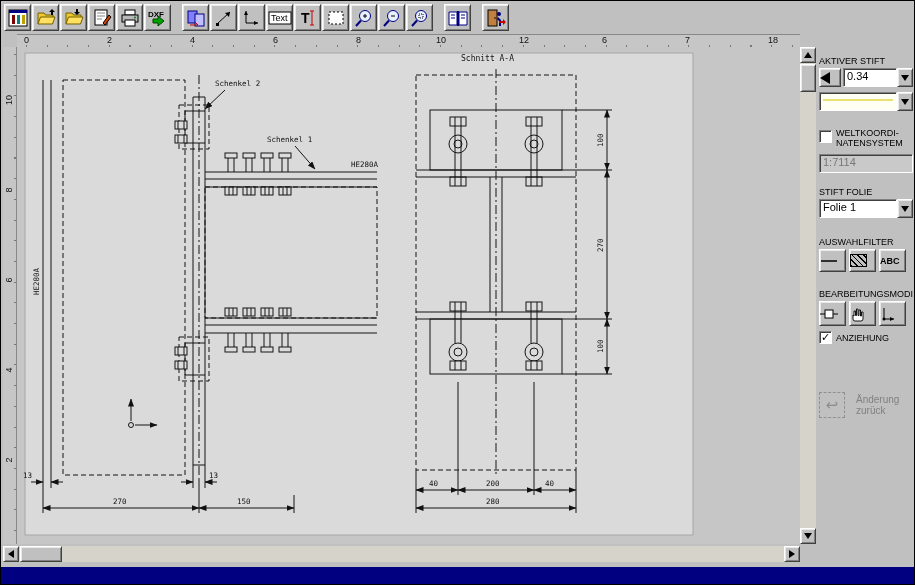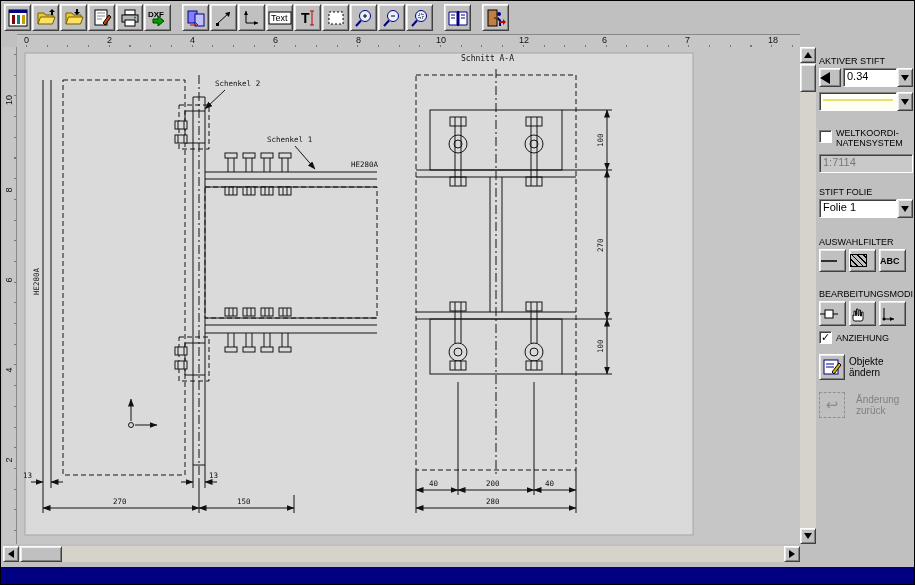--- a/index.html
+++ b/index.html
@@ -498,31 +498,20 @@
     <svg width="16" height="16">
       <path d="M4,2 V13 H14" fill="none" stroke="#000"></path>
       <path d="M14,13 l-4,-2 v4 z" fill="#000"></path>
       <circle cx="4" cy="13" r="1.5" fill="#000"></circle>
     </svg>
   </div>
 
   <div class="cb" style="left:2px;top:297px">✓</div>
   <div class="lbl" style="top:299px;left:19px">ANZIEHUNG</div>
 
-  <div class="bigbtn" style="top:320px">
-    <div class="ic raised">
-      <svg width="20" height="20">
-        <rect x="2" y="3" width="14" height="14" fill="#fff" stroke="#000080"></rect>
-        <line x1="4" y1="7" x2="12" y2="7" stroke="#000080"></line>
-        <line x1="4" y1="10" x2="12" y2="10" stroke="#000080"></line>
-        <path d="M10,15 L17,6 L19,8 L12,17 Z" fill="#e0b000" stroke="#000"></path>
-      </svg>
-    </div>
-    <div class="tx">Objekte ändern</div>
-  </div>
 
   <div class="bigbtn disabled" style="top:358px">
     <div class="ic flat-dash">
       <span style="font-size:15px;color:#8d8d8d">↩</span>
     </div>
     <div class="tx">Änderung zurück</div>
   </div>
 </div>
 
 <div id="gap-bottom"></div>

